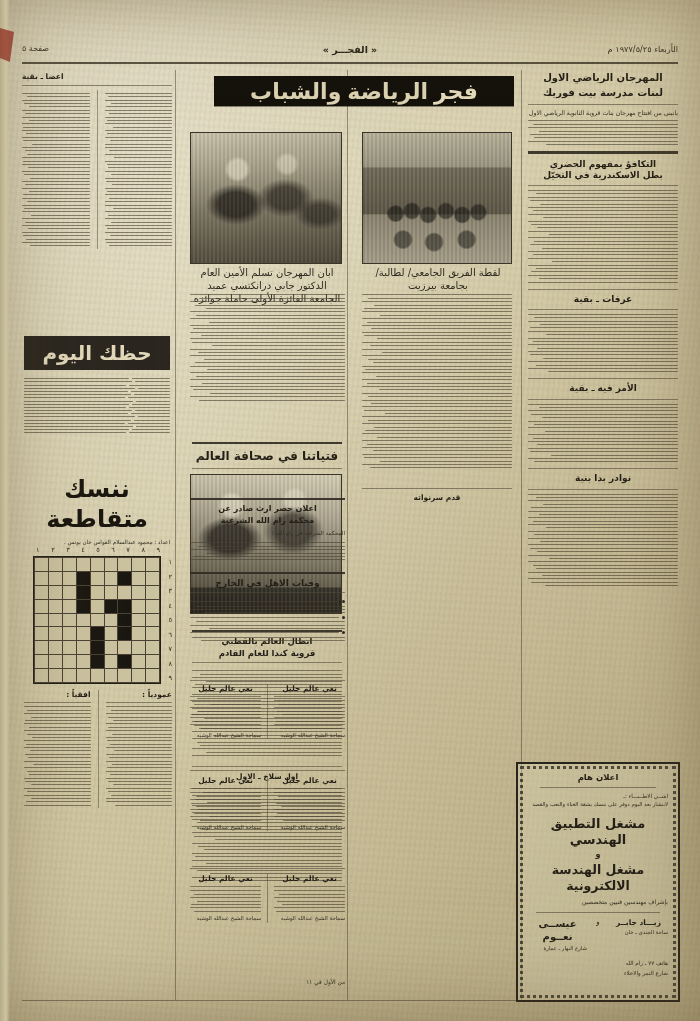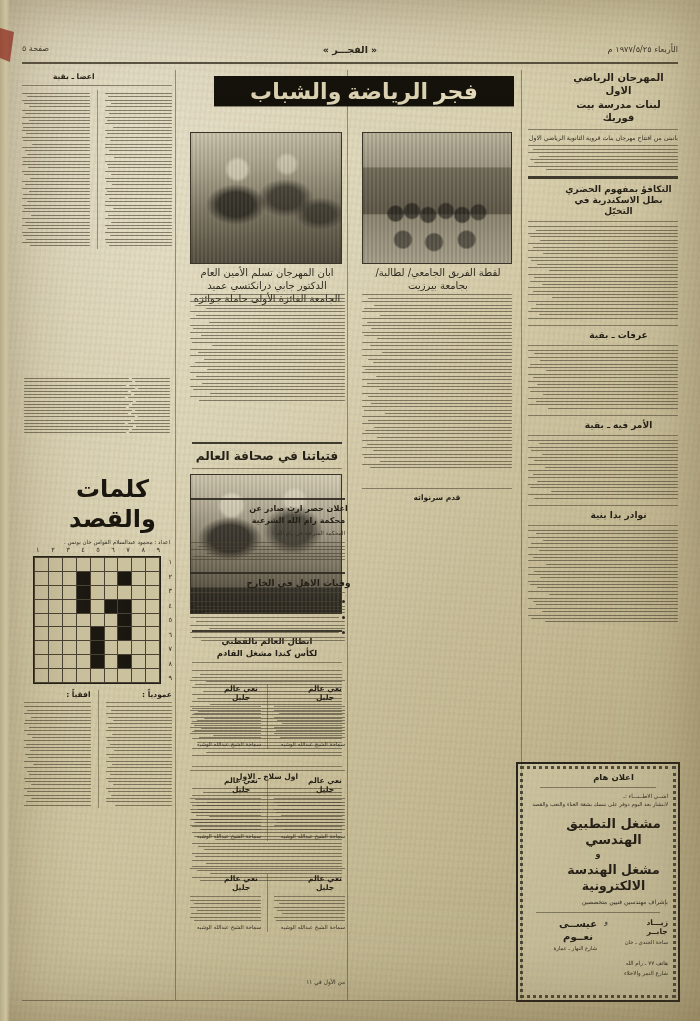--- a/index.html
+++ b/index.html
@@ -50,21 +50,21 @@
   .mast-name{position:absolute;left:50%;transform:translateX(-50%);top:0;font-size:9.4px;font-weight:bold;color:#2b261c;}
   .mast-page{position:absolute;left:0;top:0;font-size:8px;color:#3a3427;}
   .mast-rule{position:absolute;left:0;right:0;top:18px;height:1.6px;background:#433c2d;opacity:.85;}
 
   
   .vrule{position:absolute;width:1px;background:#524a38;opacity:.55;}
   .hrule{position:absolute;height:1px;background:#524a38;opacity:.6;}
   .thick{height:2.4px;background:#2f2a20;opacity:.9;}
 
   
-  .hd{font-weight:bold;color:#241f17;line-height:1.25;text-align:center;margin-left:31px;}
+  .hd{font-weight:bold;color:#241f17;line-height:1.25;text-align:center;}
   .hd-l{font-size:10px;}
   .hd-m{font-size:10.5px;}
   .hd-s{font-size:9px;}
 
   
   .banner{
     position:absolute;background:#14110c;color:#ddd4b4;
     display:flex;align-items:center;justify-content:center;
     font-weight:bold;letter-spacing:1px;
     box-shadow:0 1px 0 rgba(0,0,0,.4);
@@ -392,21 +392,21 @@
         radial-gradient(ellipse at 26% 46%, rgba(22,19,15,.7) 0 20px, rgba(0,0,0,0) 32px),
         radial-gradient(ellipse at 68% 40%, rgba(22,19,15,.6) 0 18px, rgba(0,0,0,0) 30px),
         radial-gradient(circle at 27% 22%, rgba(240,233,211,.5) 0 10px, rgba(0,0,0,0) 14px),
         radial-gradient(circle at 69% 18%, rgba(240,233,211,.42) 0 9px, rgba(0,0,0,0) 13px),
         linear-gradient(0deg, rgba(18,16,12,.55) 0 18%, rgba(0,0,0,0) 19%);"></div>
       <div class="g" style="background:repeating-linear-gradient(90deg, rgba(0,0,0,.07) 0 2px, rgba(255,255,255,.05) 2px 4px);"></div>
     </div>
 
     <div class="hrule thick" style="right:358px;top:630px;width:150px;"></div>
     <div class="hd hd-s" style="position:absolute;right:358px;top:636px;width:150px;font-size:8.5px;">ابطال العالم بالقطبي</div>
-    <div class="hd hd-s" style="position:absolute;right:358px;top:648px;width:150px;font-size:8.5px;">لكأس كندا مشغل القادم</div>
+    <div class="hd hd-s" style="position:absolute;right:358px;top:648px;width:150px;font-size:8.5px;">قروية كندا للعام القادم</div>
     <div class="hrule" style="right:358px;top:662px;width:150px;"></div>
 
     <div class="seg" style="right:358px;top:668px;width:150px;">
       <div class="ln" style="width:100%"></div>
         <div class="ln" style="width:95%"></div>
       <div class="ln" style="width:100%"></div>
         <div class="ln" style="width:91%"></div>
       <div class="ln" style="width:98%"></div>
         <div class="ln" style="width:100%"></div>
       <div class="ln" style="width:93%"></div>
@@ -736,20 +736,23 @@
           <div class="ln" style="width:91%"></div>
             <div class="ln" style="width:100%"></div>
           <div class="ln" style="width:99%"></div>
             <div class="ln" style="width:94%"></div>
           <div class="ln" style="width:100%"></div>
             <div class="ln" style="width:88%"></div>
         </div>
       </div>
     </div>
 
+    <div class="hor-title" style="left:24px;top:336px;width:146px;height:34px;">
+      <span>حظك اليوم</span>
+    </div>
 
     <div class="seg" style="left:24px;top:376px;width:146px;">
       <div class="row">
           <span class="ln" style="flex:none;width:26%"></span>
           <span class="ln"></span>
         </div>
       <div class="row">
           <span class="ln" style="flex:none;width:24%"></span>
           <span class="ln"></span>
         </div>
@@ -813,21 +816,21 @@
           <span class="ln" style="flex:none;width:26%"></span>
           <span class="ln"></span>
         </div>
       <div class="row">
           <span class="ln" style="flex:none;width:28%"></span>
           <span class="ln"></span>
         </div>
     </div>
 
     <div class="seg" style="left:24px;top:474px;width:146px;">
-      <div class="hd" style="font-size:24px;letter-spacing:1px;color:#1a1710;">كلمات والقصد</div>
+      <div class="hd" style="font-size:24px;letter-spacing:1px;color:#1a1710;">ننسك متقاطعة</div>
       <div class="txt-line center" style="font-size:5.6px;margin-top:4px;">اعداد : محمود عبدالسلام القواس خان يونس .</div>
     </div>
 
     <div class="seg" style="left:36px;top:546px;width:124px;display:flex;justify-content:space-between;">
       <span class="xnum" style="position:static">٩</span>
       <span class="xnum" style="position:static">٨</span>
       <span class="xnum" style="position:static">٧</span>
       <span class="xnum" style="position:static">٦</span>
       <span class="xnum" style="position:static">٥</span>
       <span class="xnum" style="position:static">٤</span>

